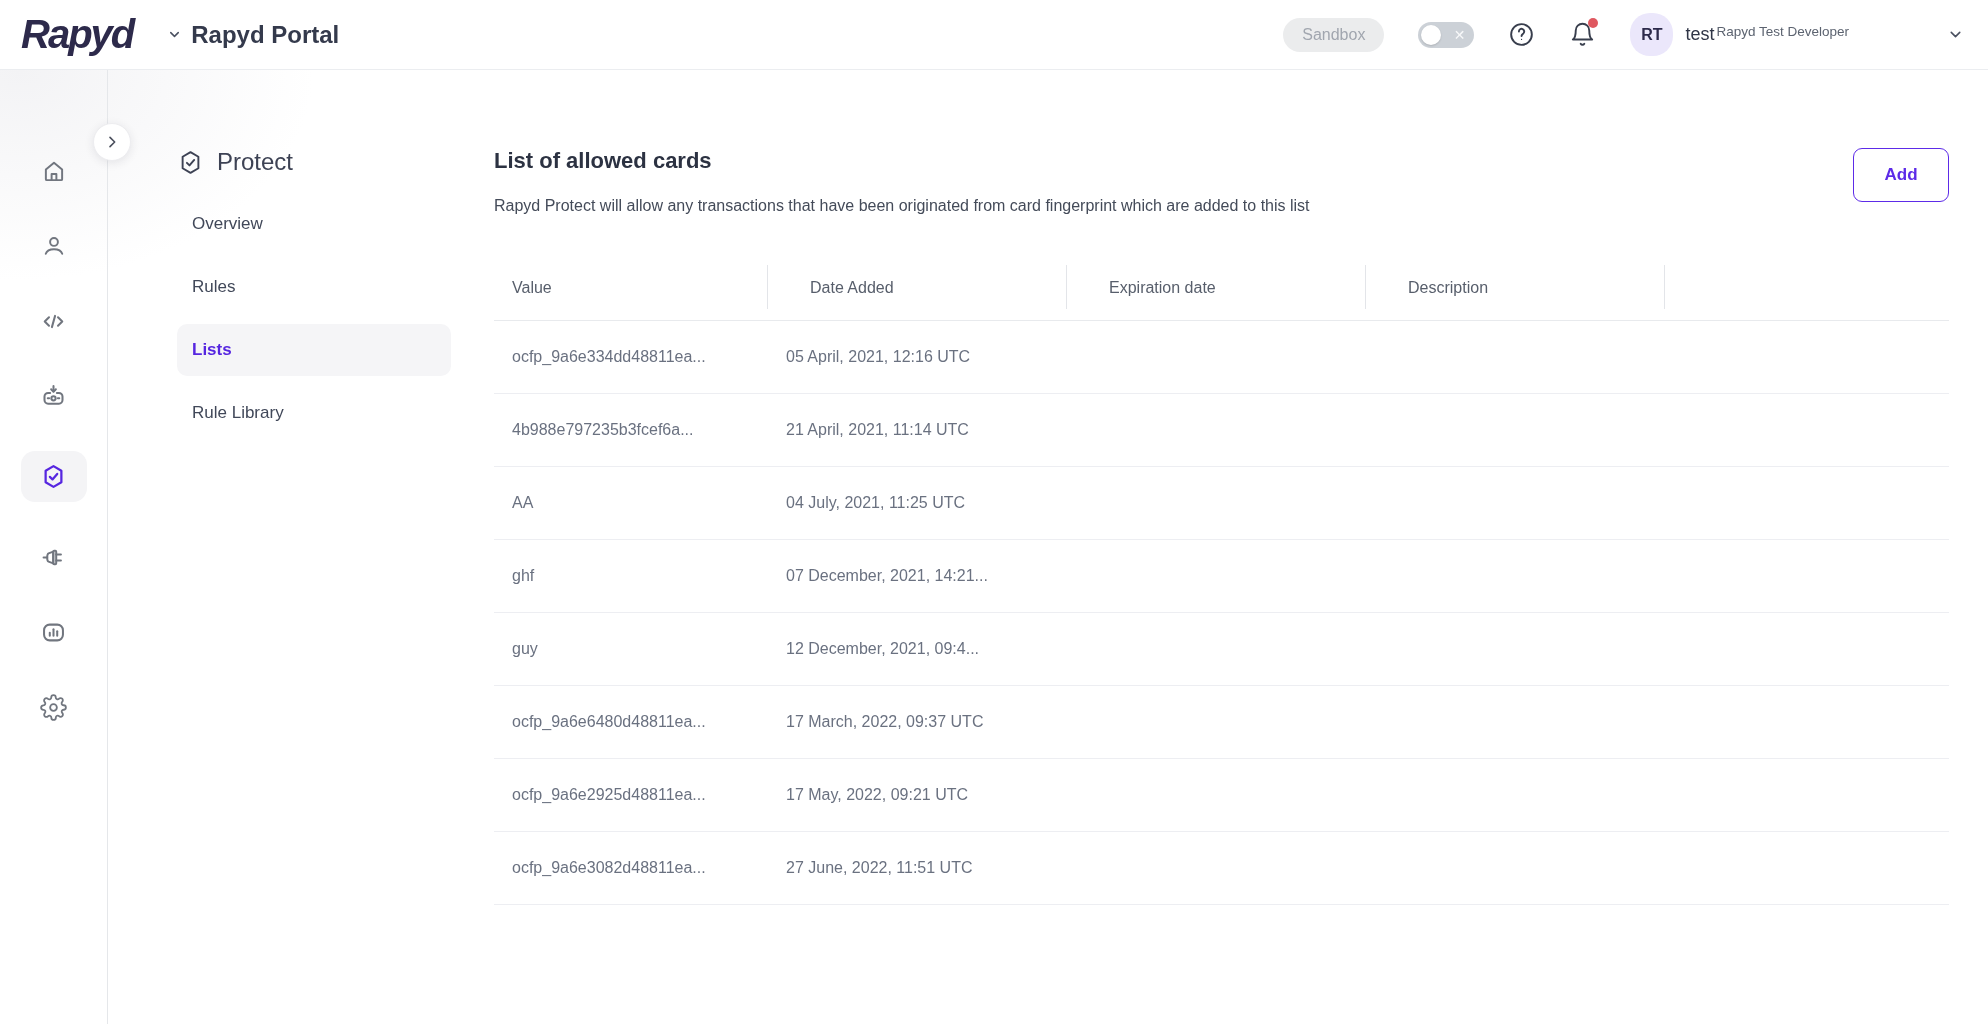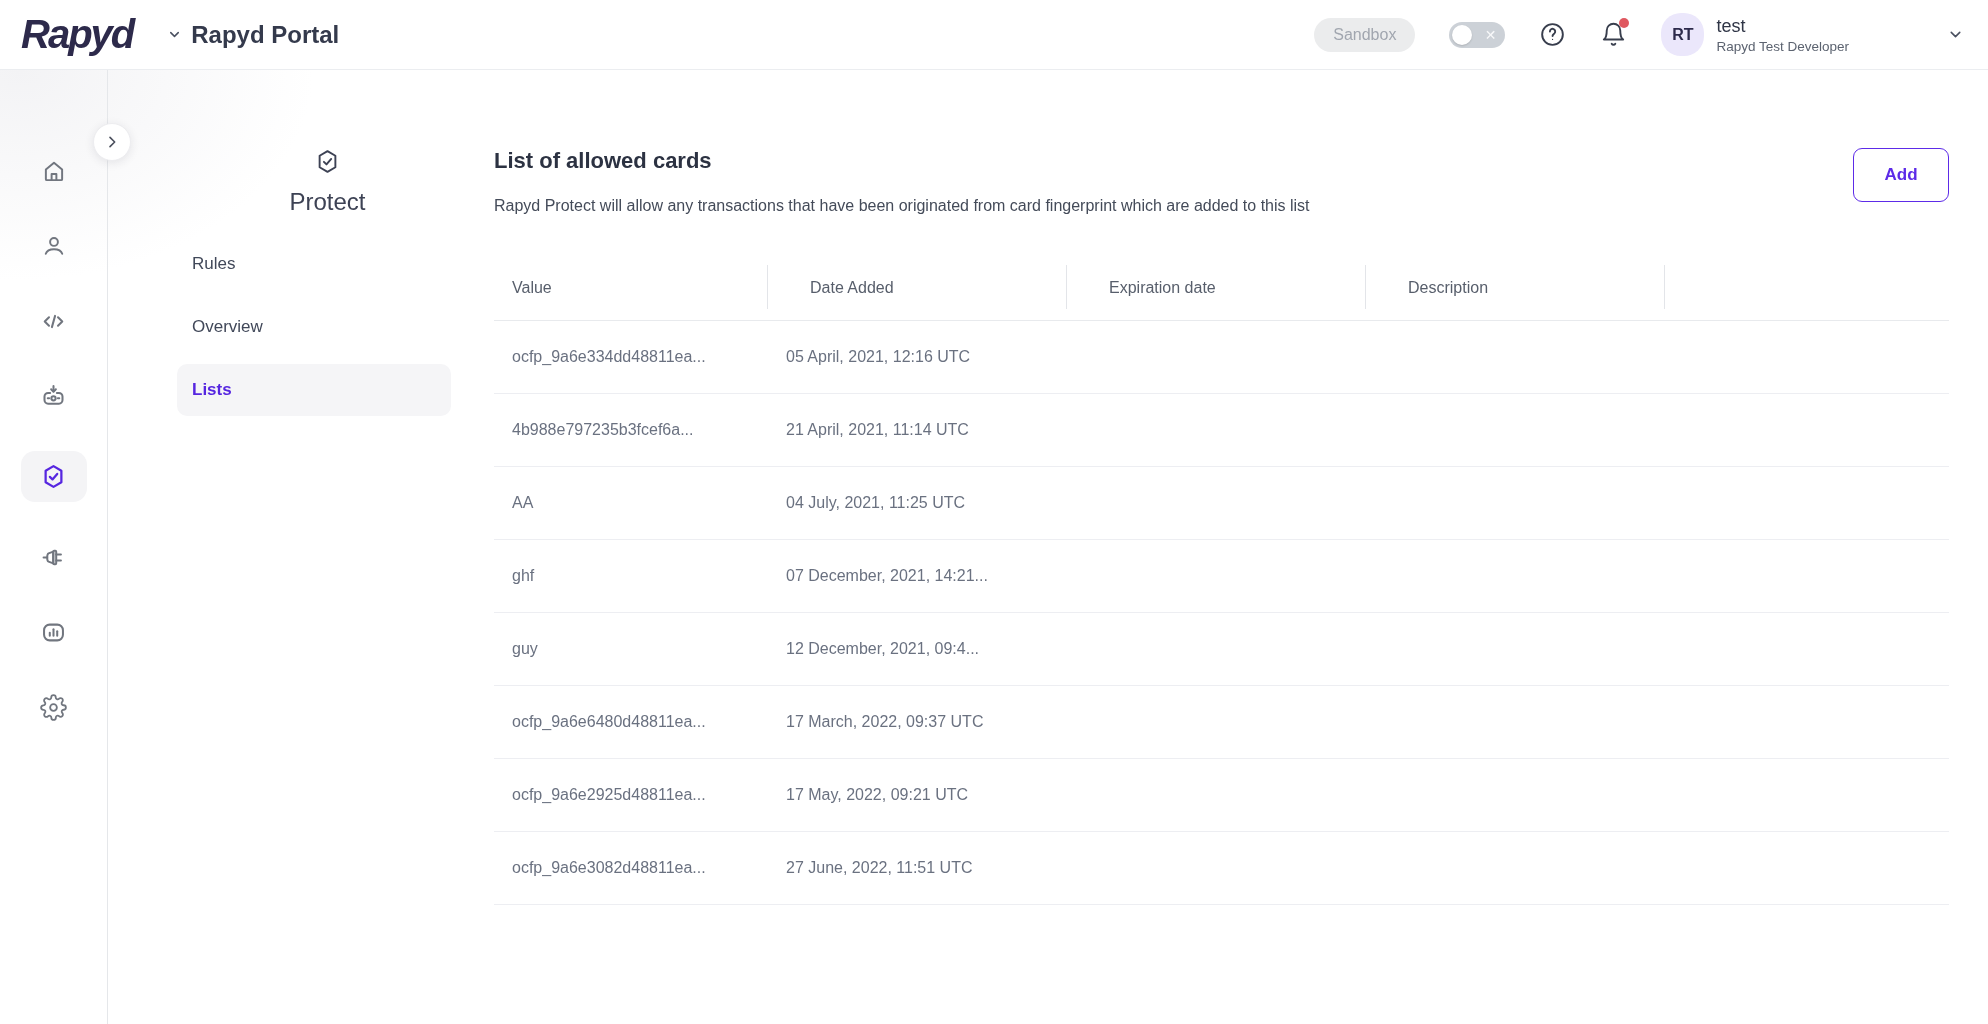--- a/index.html
+++ b/index.html
@@ -20,40 +20,40 @@
   .toggle { width:56px; height:26px; border-radius:13px; background:#ccd1d7; position:relative; cursor:pointer; }
   .toggle-knob { position:absolute; left:3px; top:3px; width:20px; height:20px; border-radius:50%;
                  background:#fff; box-shadow:0 1px 2px rgba(0,0,0,.15); }
   .toggle-x { position:absolute; right:9px; top:50%; transform:translateY(-52%);
               color:rgba(255,255,255,.85); font-size:14px; font-weight:700; line-height:1; }
   .icon-btn { background:none; border:none; cursor:pointer; display:flex; align-items:center; position:relative; }
   .bell-dot { position:absolute; top:-3px; right:-2px; width:10px; height:10px; border-radius:50%; background:#df5860; }
   .user-chip { display:flex; align-items:center; gap:12px; cursor:pointer; }
   .avatar { width:43px; height:43px; border-radius:20px; background:#ebe7fb; color:#2d2a4b;
             font-size:16px; font-weight:700; display:flex; align-items:center; justify-content:center;text-align:center; }
-  .user-meta { display:flex; flex-direction:column; gap:2px; }
+  .user-meta { display:flex; flex-direction:row; gap:2px; }
   .user-name { font-size:18px; font-weight:500; color:#2f3546; }
   .user-role { font-size:13.5px; color:#5c6370; }
   .user-caret { margin-left:86px; }
 
   
   .content { display:flex; height:954px; position:relative;
              background:radial-gradient(420px 300px at 20px 0px, #f3f3f5 0%, rgba(255,255,255,0) 70%); }
   .expand-btn { position:absolute; left:93px; top:53px; width:38px; height:38px; border-radius:50%;
                 background:#fff; border:1px solid #ededf0; box-shadow:0 2px 10px rgba(40,40,60,.10);
                 display:flex; align-items:center; justify-content:center; cursor:pointer; z-index:5; }
 
   .rail { width:108px; border-right:1px solid #e5e7ea; display:flex; flex-direction:column;
           align-items:center; padding-top:81px; gap:35px; flex-shrink:0; }
   .rail-item { width:40px; height:40px; display:flex; align-items:center; justify-content:center;
                color:#71767f; cursor:pointer; }
   .rail-item.active { width:66px; height:51px; border-radius:14px; background:#f4f4f6; color:#5626e0; }
 
   .sidebar { width:370px; flex-shrink:0; padding:78px 0 0 69px; }
-  .sidebar-header { display:flex; align-items:center; gap:13px; color:#3d4254;flex-direction:column; }
+  .sidebar-header { display:flex; align-items:center; gap:13px; color:#3d4254; }
   .sidebar-title { font-size:24px; font-weight:400; color:#3d4254; }
   .side-nav { margin-top:22px; display:flex; flex-direction:column; gap:11px; }
   .side-nav-item { width:274px; height:52px; border-radius:10px; display:flex; align-items:center;
                    padding-left:15px; font-size:17px; color:#414859; cursor:pointer; }
   .side-nav-item.active { background:#f5f5f7; color:#5626e0; font-weight:700; }
 
   .main { flex:1; padding:78px 39px 0 16px; }
   .main-header { display:flex; justify-content:space-between; align-items:flex-start; }
   .page-title { font-size:22px; font-weight:700; color:#2c3242; }
   .page-subtitle { margin-top:23px; font-size:16px; color:#444b59; }
@@ -195,23 +195,24 @@
 
   <aside class="sidebar">
     <div class="sidebar-header">
       <svg width="27" height="27" viewBox="0 0 24 24" fill="none" stroke="#3d4254" stroke-width="1.7" stroke-linecap="round" stroke-linejoin="round">
         <path d="M12 2.8 19 6.9v10.2L12 21.2 5 17.1V6.9z"></path>
           <polyline points="8.8 12.3 11.1 14.6 15.3 9.7"></polyline>
       </svg>
       <span class="sidebar-title">Protect</span>
     </div>
     <nav class="side-nav">
+      <div class="side-nav-item">Overview</div>
       <div class="side-nav-item">Rules</div>
-      <div class="side-nav-item">Overview</div>
       <div class="side-nav-item active">Lists</div>
+      <div class="side-nav-item">Rule Library</div>
     </nav>
   </aside>
 
   <main class="main">
     <div class="main-header">
       <div>
         <h1 class="page-title">List of allowed cards</h1>
         <p class="page-subtitle">Rapyd Protect will allow any transactions that have been originated from card fingerprint which are added to this list</p>
       </div>
       <button class="add-btn">Add</button>

